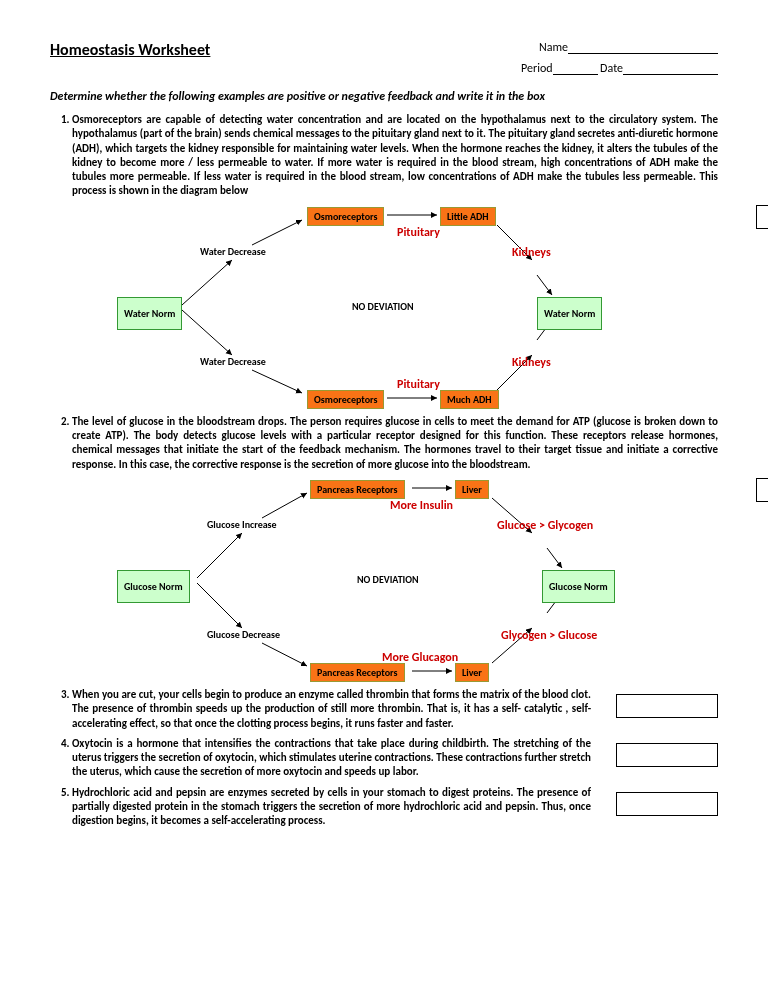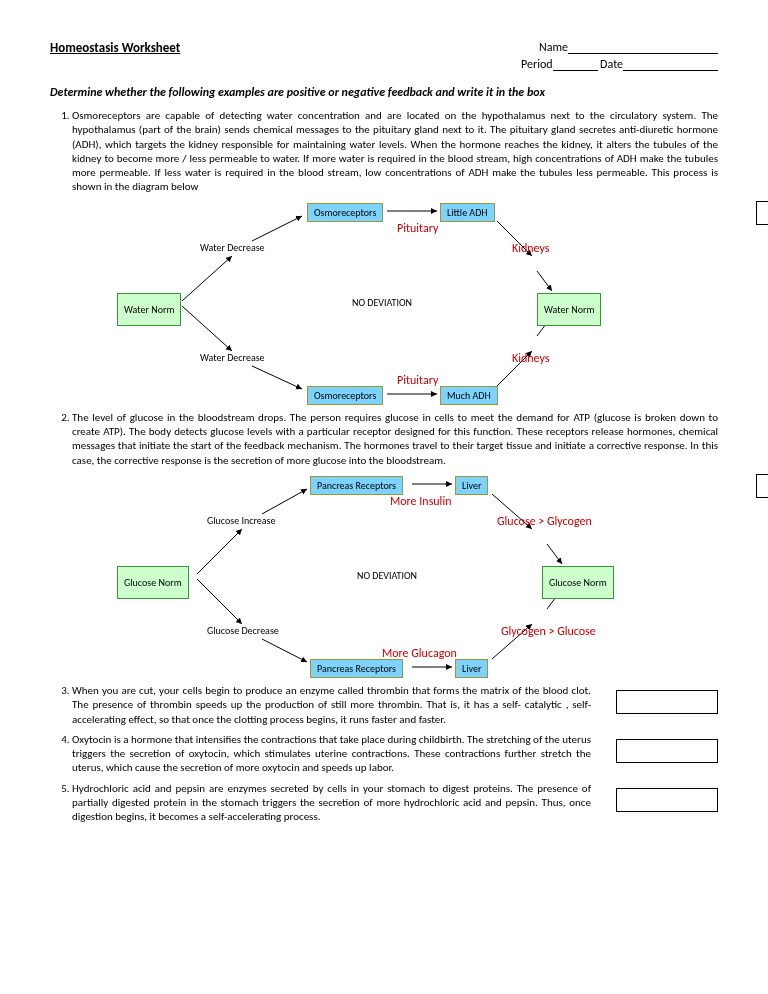--- a/index.html
+++ b/index.html
@@ -13,42 +13,42 @@
     background: #fff;
   }
   .header-row {
     display: flex;
     justify-content: space-between;
     margin-bottom: 2px;
   }
   .title {
     font-weight: bold;
     text-decoration: underline;
-    font-size: 13px;
+    font-size: 16px;
   }
   .field-label { font-size: 12px; }
   .underline {
     display: inline-block;
     border-bottom: 1px solid #000;
     min-width: 40px;
     height: 12px;
     vertical-align: bottom;
   }
   .instruction {
     font-style: italic;
     font-weight: bold;
     font-size: 12px;
     margin: 14px 0 10px 0;
   }
-  ol { margin: 0; padding-left: 22px; }
+  ol { margin: 0; padding-left: 22px; font-weight: bold; }
   li { margin-bottom: 6px; text-align: justify; line-height: 1.3; }
   .diagram-wrap { position: relative; margin: 6px 0 10px 30px; }
   .diagram { position: relative; width: 500px; height: 200px; }
   .box-yellow {
-    background: #7dd3fc;
+    background: #f97316;
     border: 1px solid #999933;
     padding: 2px 6px;
     font-size: 10px;
     position: absolute;
     white-space: nowrap;
   }
   .box-green {
     background: #ccffcc;
     border: 1px solid #339933;
     padding: 9px 6px;

